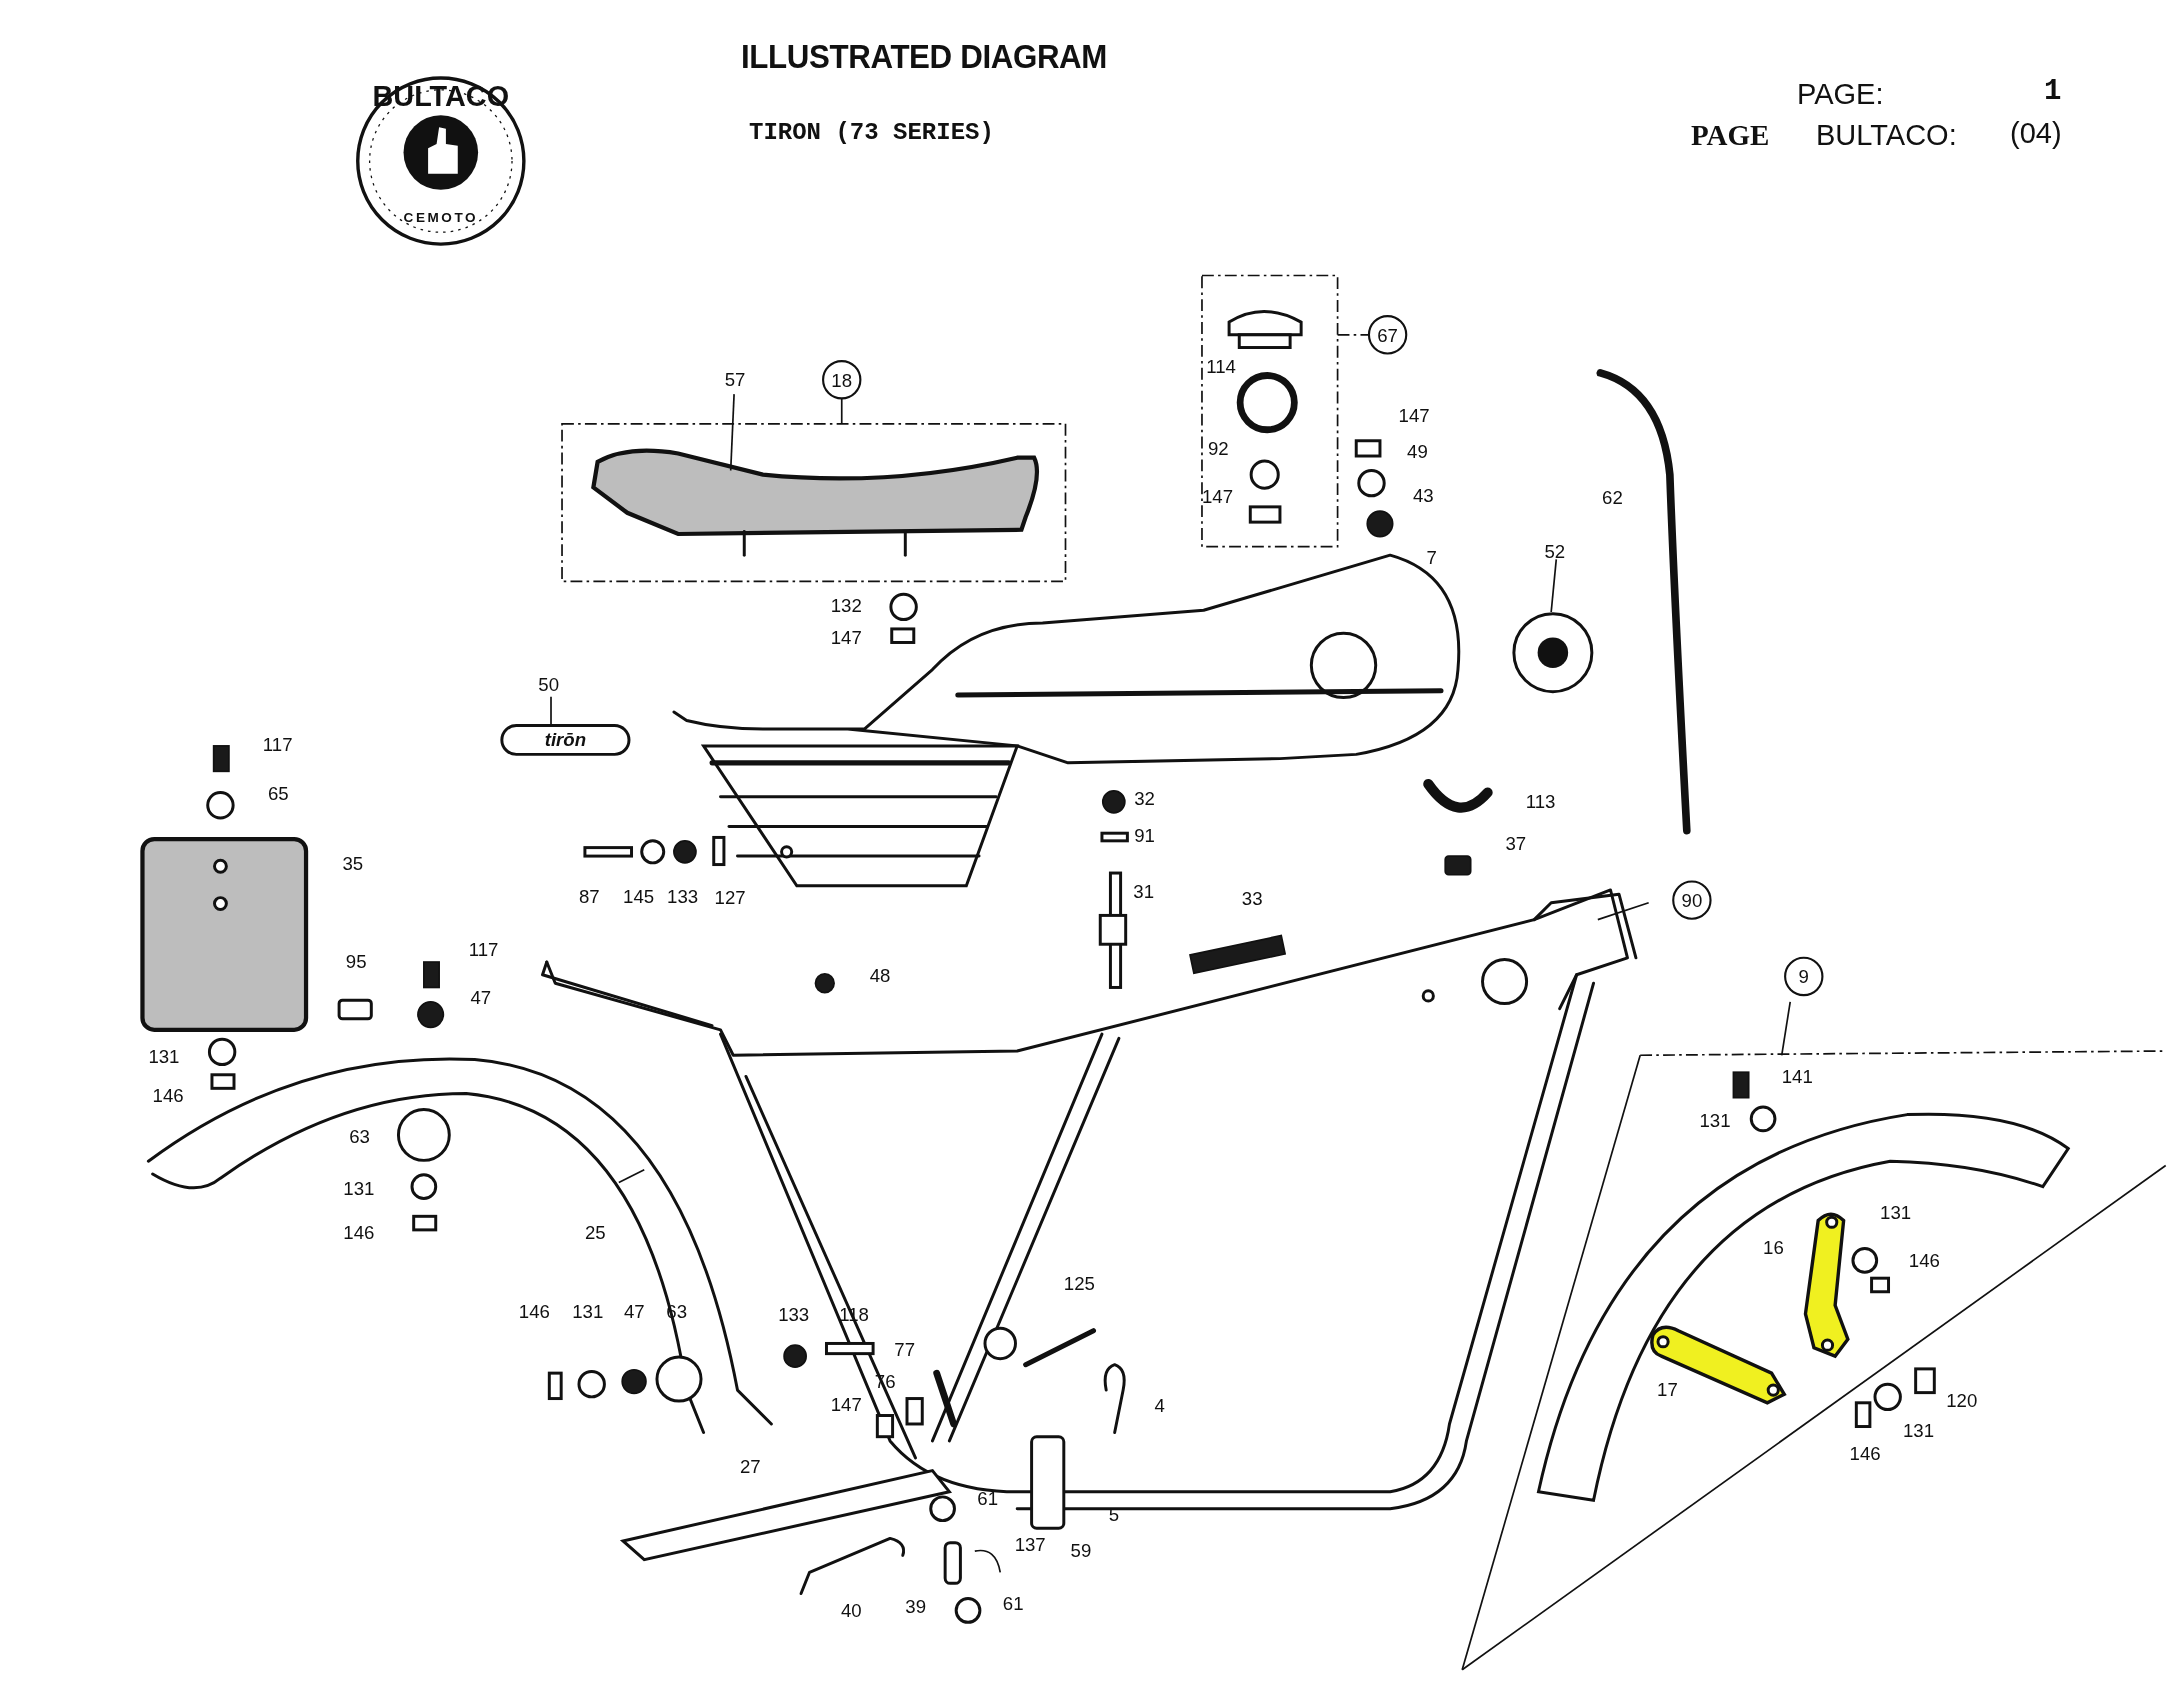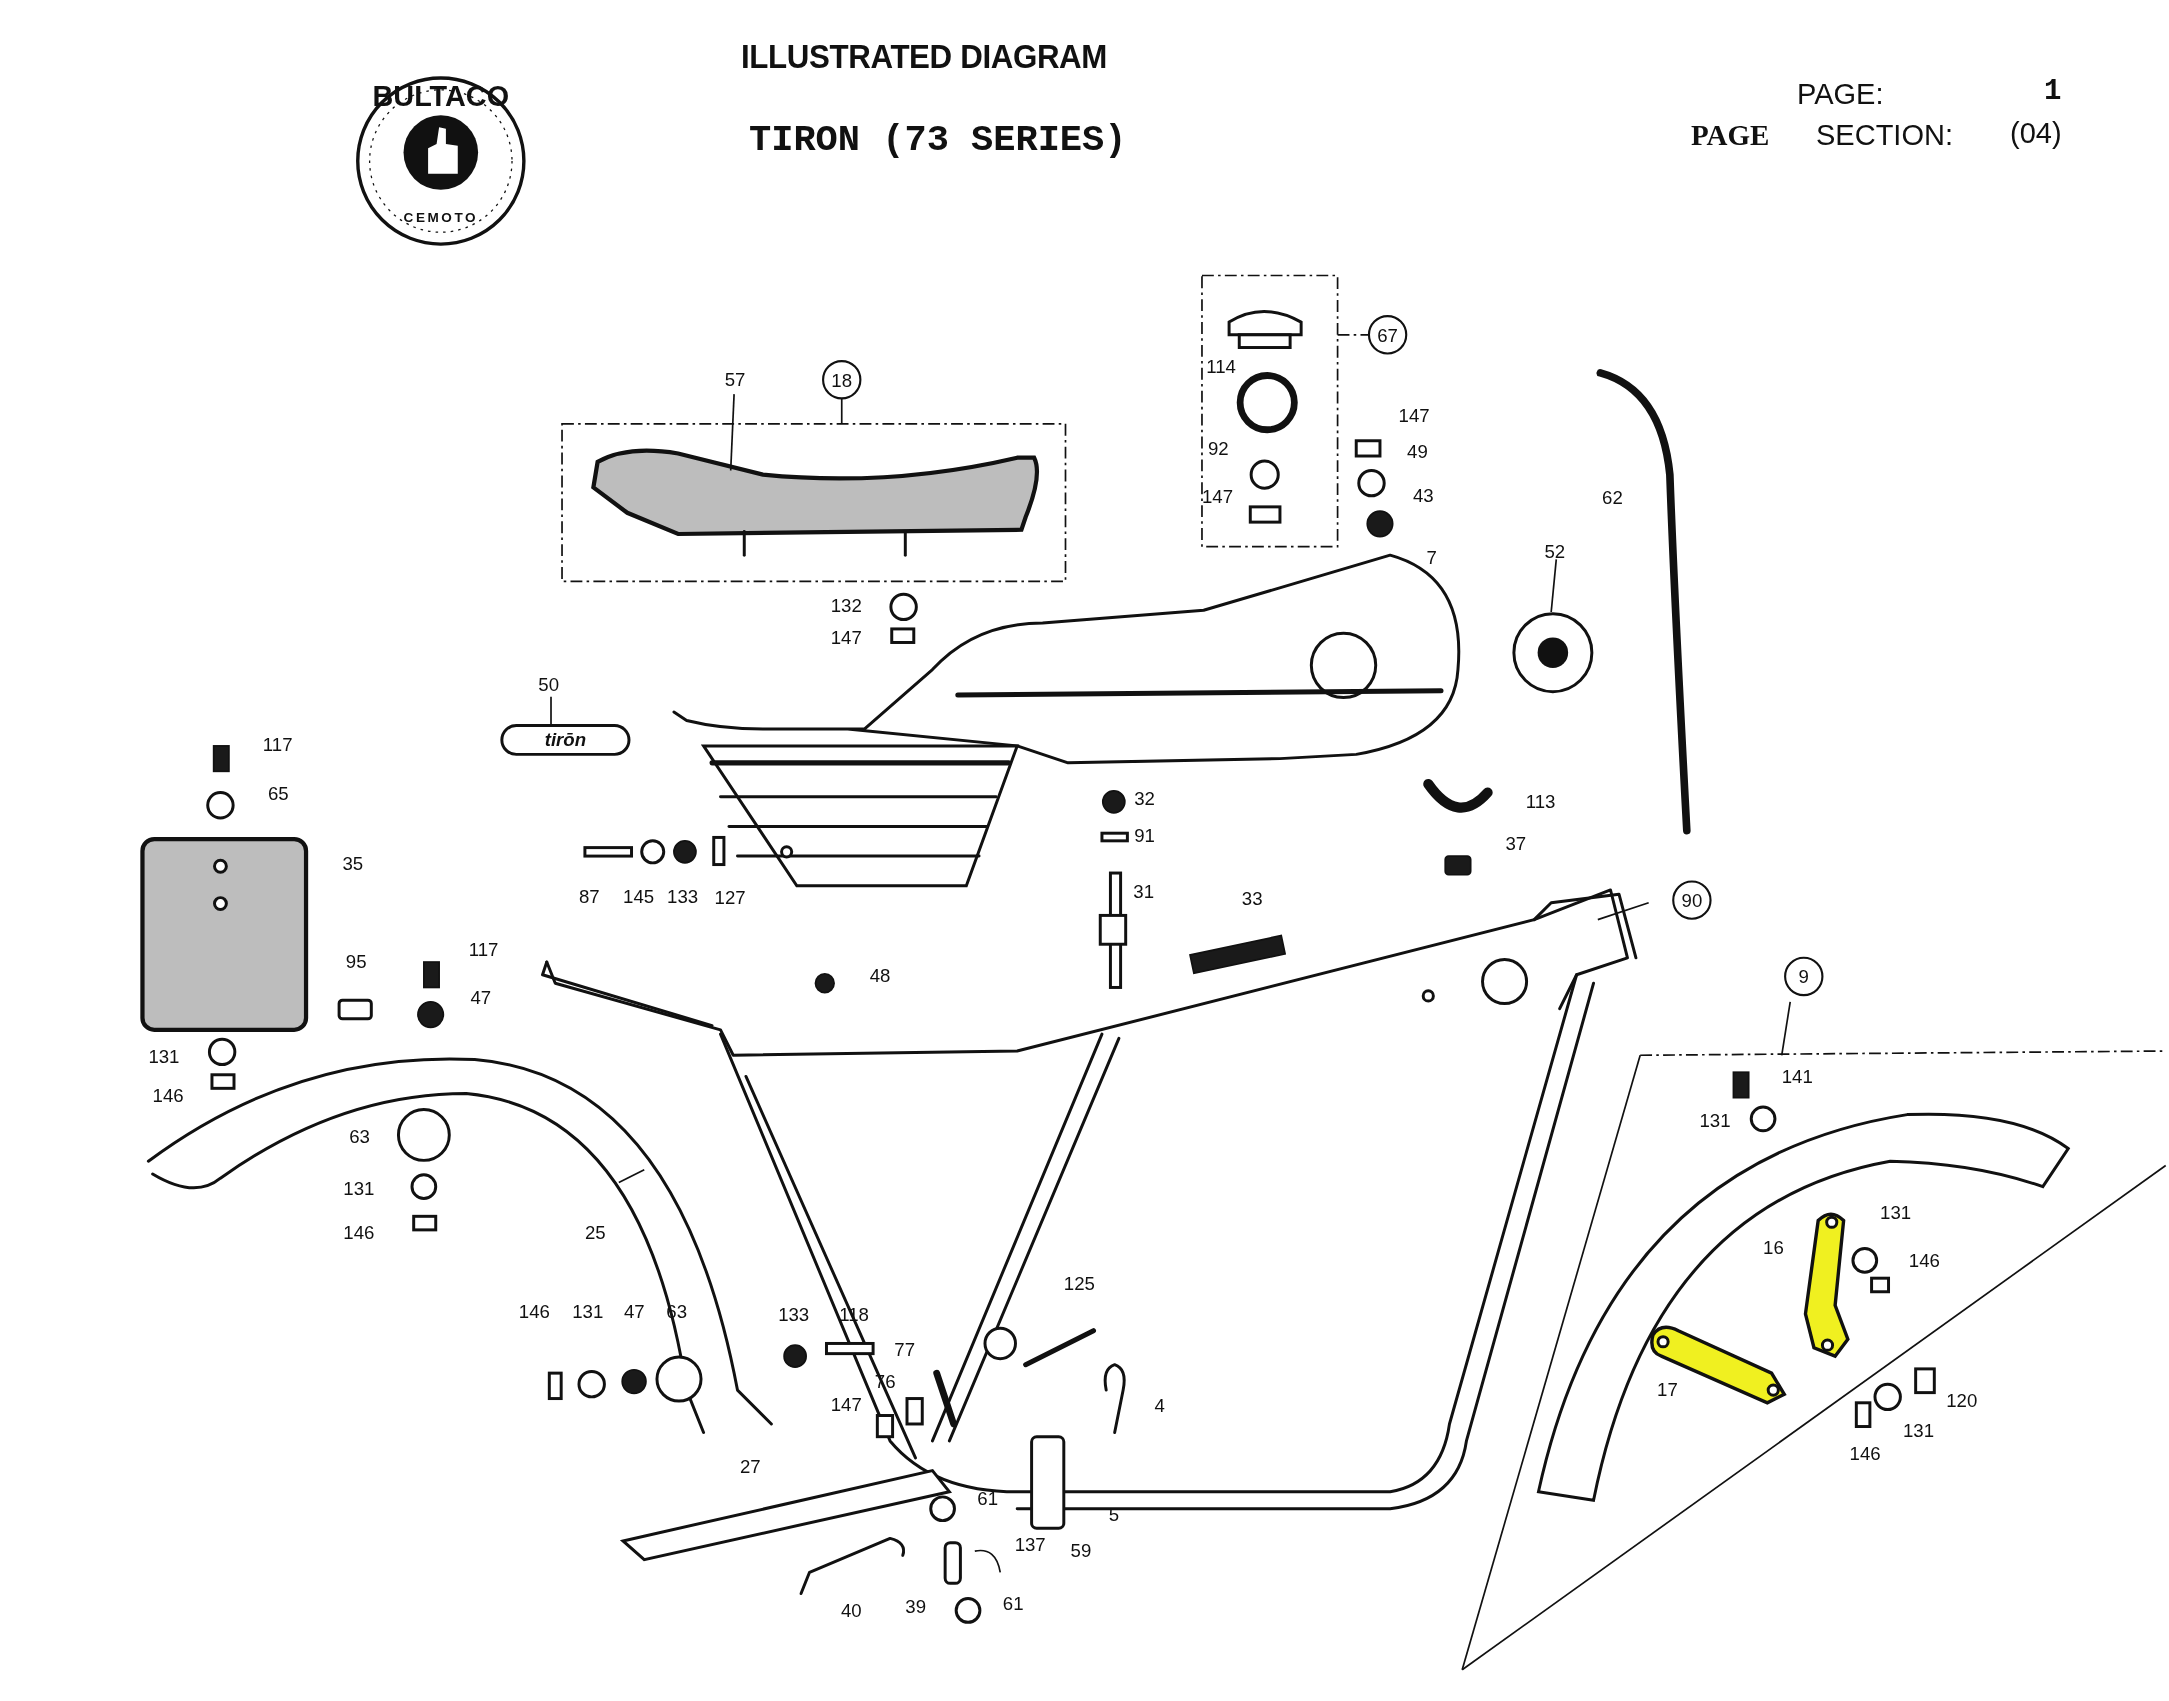--- a/index.html
+++ b/index.html
@@ -1,18 +1,18 @@
 <!DOCTYPE html>
 <html style="font-size:13.6px"><head>
 <meta charset="utf-8">
 <style>
   html, body { margin: 0; padding: 0; background: #ffffff; }
   body { width: 2170px; height: 1702px; position: relative; overflow: hidden; font-family: "Liberation Sans", sans-serif; color: #111; }
   .hdr-title { position: absolute; left: 741px; top: 37px; font-family: "Liberation Sans", sans-serif; font-weight: bold; font-size: 34px; letter-spacing: -0.4px; transform: scaleX(0.92); transform-origin: left top; }
-  .hdr-model { position: absolute; left: 749px; top: 119px; font-family: "Liberation Mono", monospace; font-size: 37px; font-weight: bold; }
+  .hdr-model { position: absolute; left: 749px; top: 119px; font-family: "Liberation Mono", monospace; font-size: 24px; font-weight: bold; }
   .hdr-page-label { position: absolute; left: 1797px; top: 78px; font-size: 29px; }
   .hdr-page-value { position: absolute; left: 2044px; top: 75px; font-size: 29px; font-family: "Liberation Mono", monospace; font-weight: bold; }
   .hdr-frame { position: absolute; left: 1691px; top: 119px; font-family: "Liberation Serif", serif; font-weight: bold; font-size: 29px; }
   .hdr-section-label { position: absolute; left: 1816px; top: 119px; font-size: 29px; }
   .hdr-section-value { position: absolute; left: 2010px; top: 117px; font-size: 29px; }
   svg.diagram { position: absolute; left: 0; top: 0; }
   svg text { font-family: "Liberation Sans", sans-serif; font-size: 22px; fill: #111; }
   .ln { stroke: #111; fill: none; stroke-width: 3.5; stroke-linecap: round; stroke-linejoin: round; }
   .thin { stroke: #111; fill: none; stroke-width: 2; }
   .leader { stroke: #111; fill: none; stroke-width: 2; }
@@ -23,21 +23,21 @@
   .hl { fill: #f0f020; stroke: #111; stroke-width: 4; }
 </style>
 </head>
 <body>
 
 <div class="hdr-title">ILLUSTRATED DIAGRAM</div>
 <div class="hdr-model">TIRON (73 SERIES)</div>
 <div class="hdr-page-label">PAGE:</div>
 <div class="hdr-page-value">1</div>
 <div class="hdr-frame">PAGE</div>
-<div class="hdr-section-label">SECTION:</div>
+<div class="hdr-section-label">BULTACO:</div>
 <div class="hdr-section-value">(04)</div>
 
 <svg class="diagram" width="2170" height="1702" viewBox="0 0 2560 2008">
 
   <g>
     <circle cx="520" cy="190" r="98" fill="#fff" stroke="#111" stroke-width="4"></circle>
     <circle cx="520" cy="190" r="84" fill="none" stroke="#111" stroke-width="1.5" stroke-dasharray="3 6"></circle>
     <circle cx="520" cy="180" r="44" fill="#111"></circle>
     <path d="M505 205 L505 175 L515 170 L518 150 L526 152 L526 170 L540 172 L540 205 Z" fill="#fff"></path>
     <text x="520" y="125" text-anchor="middle" style="font-size:34px;font-weight:bold">BULTACO</text>

